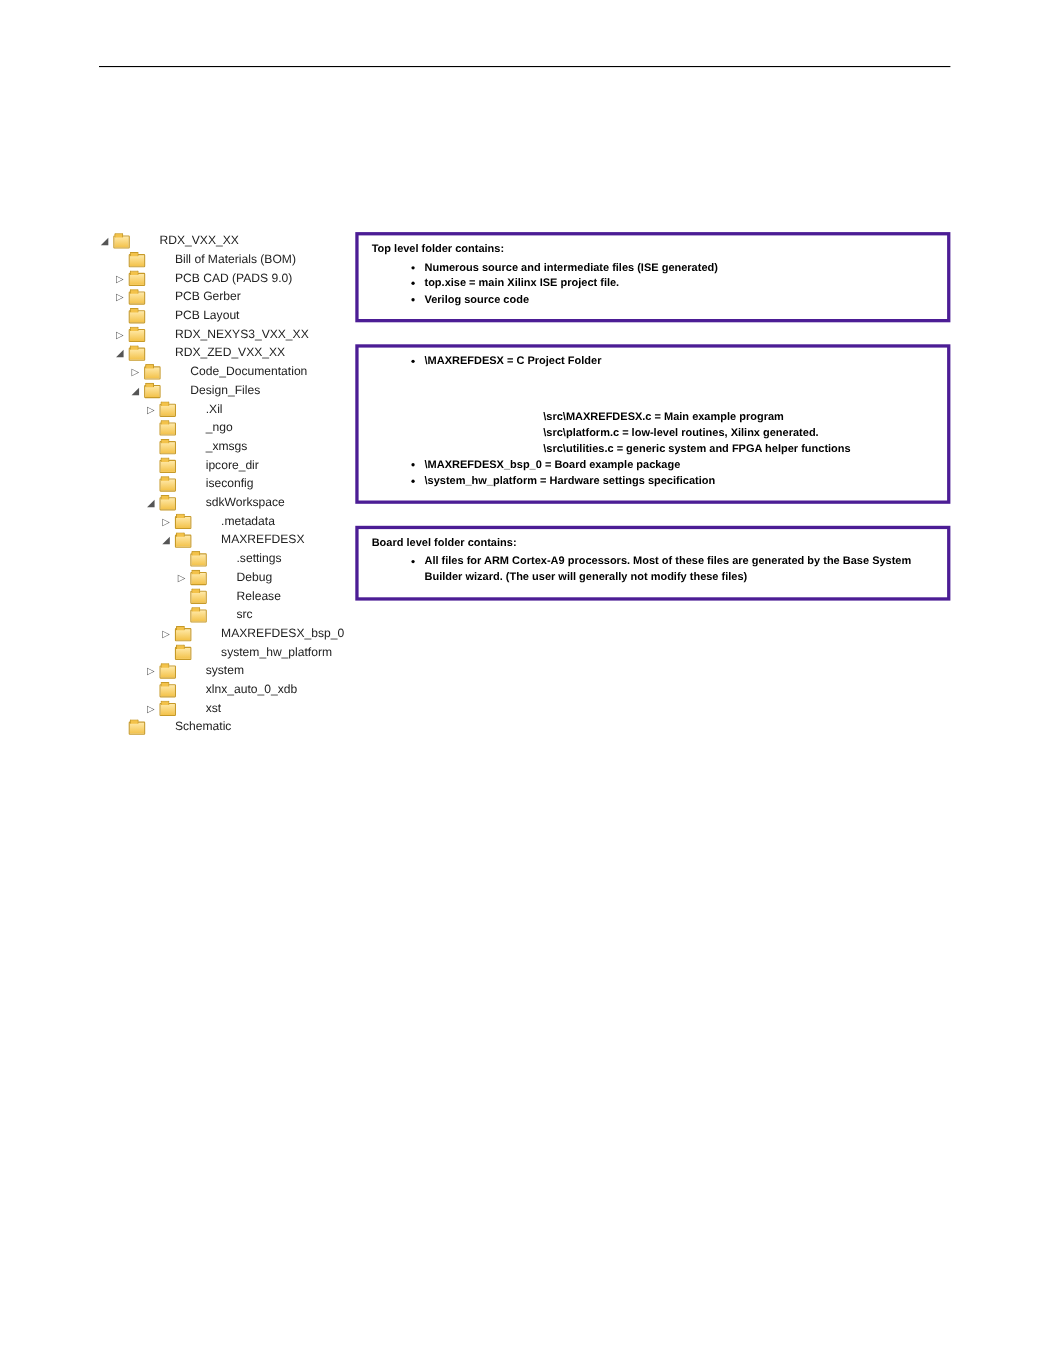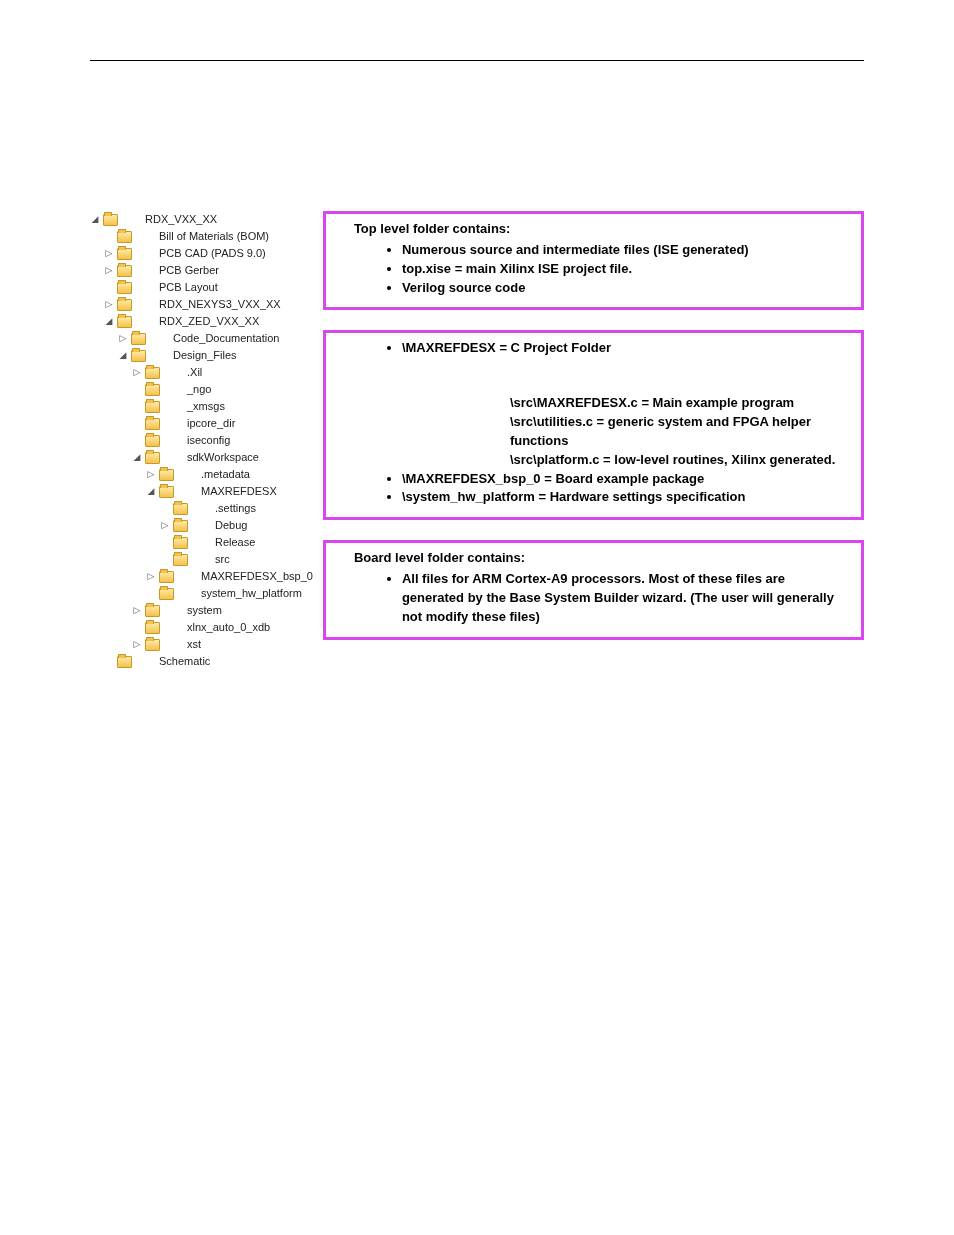--- a/index.html
+++ b/index.html
@@ -84,23 +84,23 @@
   }
 
   
   .right {
     flex: 1;
     display: flex;
     flex-direction: column;
     gap: 20px;
   }
   .box {
-    border: 3px solid #d946ef;
-    padding: 6px 12px 10px 28px;
-    font-size: 13px;
+    border: 3px solid #4c1d95;
+    padding: 6px 12px 10px 12px;
+    font-size: 10px;
     font-weight: bold;
     line-height: 1.45;
   }
   .box .title {
     margin-bottom: 2px;
   }
   .box ul.lvl1 {
     list-style: disc;
     margin: 0;
     padding-left: 48px;
@@ -339,22 +339,22 @@
           </li>
         </ul>
       </div>
 
       <div class="box">
         <ul class="lvl1">
           <li>
             <span>\MAXREFDESX = C Project Folder</span>
             <div class="indent-block">
               <div>\src\MAXREFDESX.c  = Main example program</div>
+              <div>\src\platform.c = low-level routines, Xilinx generated.</div>
               <div>\src\utilities.c = generic system and FPGA helper functions</div>
-              <div>\src\platform.c = low-level routines, Xilinx generated.</div>
             </div>
           </li>
           <li>\MAXREFDESX_bsp_0 = Board example package</li>
           <li>\system_hw_platform =  Hardware settings specification</li>
         </ul>
       </div>
 
       <div class="box">
         <div class="title">Board level folder contains:</div>
         <ul class="lvl1">

